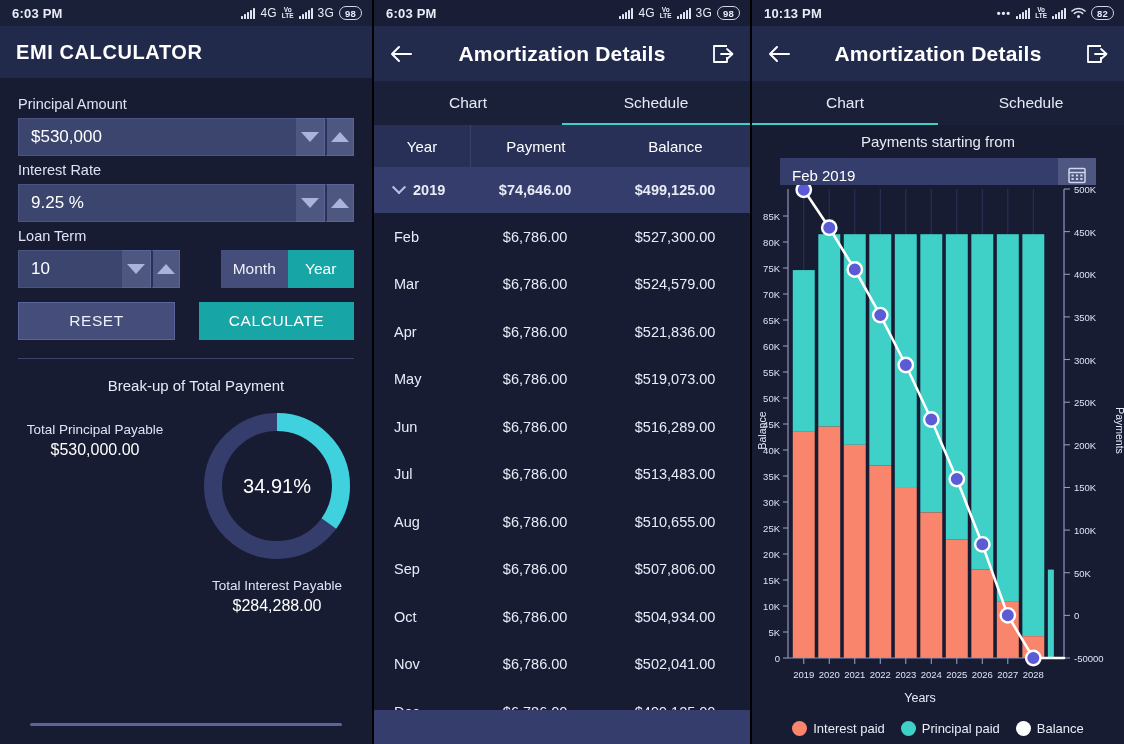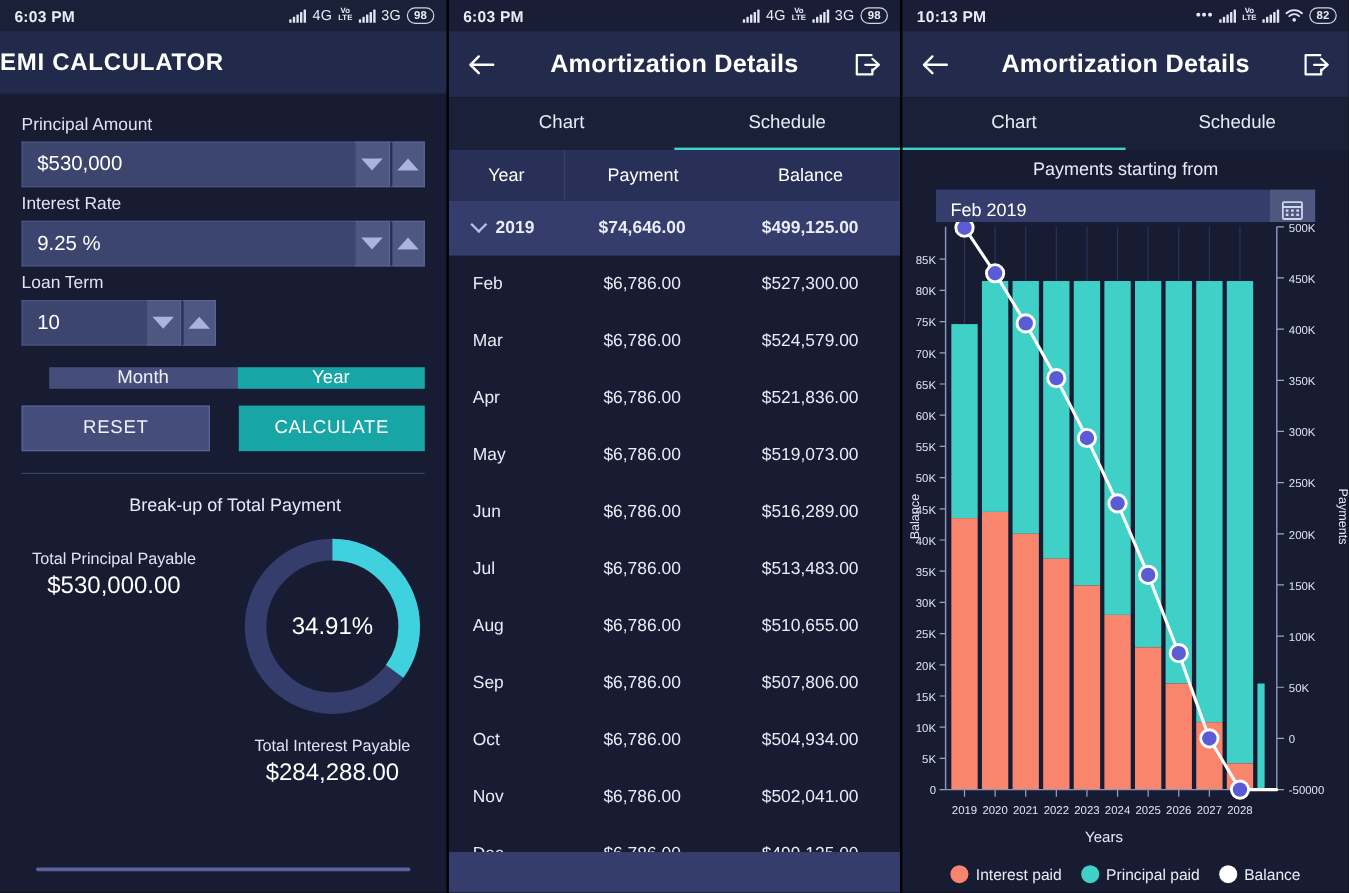--- a/index.html
+++ b/index.html
@@ -35,20 +35,21 @@
     border: 1.4px solid #cfd5ea; border-radius: 7px; padding: 0 5px;
     font-size: 9.5px; font-weight: 700; height: 14px; display:flex; align-items:center;
   }
   .dots { letter-spacing:1px; font-size:11px; }
   .wifi { width:15px; height:12px; position:relative; }
   .wifi svg { display:block; }
 
   
   .appbar1 {
     height: 52px; background: #222a4b; display:flex; align-items:center;
+    padding-left: 16px;
   }
   .appbar1 .title { color:#fff; font-size:20px; font-weight:700; letter-spacing:.6px; }
 
   .form { padding: 12px 18px 0 18px; }
   .flabel { color:#dfe3f4; font-size:14.5px; margin: 6px 0 6px 0; }
   .fieldrow { display:flex; align-items:stretch; }
   .field {
     background:#3c456e; height: 38px; flex:1; display:flex; align-items:center;
     padding: 0 12px; color:#ffffff; font-size:17px; border:1px solid #4b5480;
   }
@@ -56,21 +57,21 @@
   .spin {
     width: 29px; height: 38px; background:#4d5780; display:flex; align-items:center;
     justify-content:center; border:1px solid #5a649a; border-left:none;
   }
   .spin.dn { margin-left: 0; }
   .tri { width:0;height:0;border-left:9px solid transparent;border-right:9px solid transparent; }
   .tri.down { border-top:10px solid #aab2dd; }
   .tri.up { border-bottom:10px solid #aab2dd; }
   .spin + .spin { border-left: 2px solid #2a3154; }
 
-  .termrow { display:flex; gap:18px; margin-top:2px;flex-direction:column; }
+  .termrow { display:flex; gap:18px; margin-top:2px; }
   .termbox { width: 162px; display:flex; }
   .segwrap { flex:1; display:flex; height:38px;margin-left:23px; }
   .seg {
     flex:1; display:flex; align-items:center; justify-content:center;
     color:#eef0fa; font-size:15.5px; background:#454e7a;
   }
   .seg.active { background:#17a5a5; color:#ffffff; }
 
   .btnrow { display:flex; gap:24px; margin-top:14px; }
   .btn {
@@ -85,21 +86,21 @@
   .breakup-title { text-align:center; color:#e7eaf6; font-size:15px; margin-top:18px;padding-left:20px; }
   .donuts { display:flex; justify-content:center; gap:14px; margin-top:14px; }
   .donut-col { width:168px; text-align:center; }
   .donut { width:156px; height:156px; margin:0 auto; position:relative; }
   .donut svg { display:block; }
   .donut .pct {
     position:absolute; inset:0; display:flex; align-items:center; justify-content:center;
     color:#fff; font-size:20px;
   }
   .dlabel { color:#dfe3f4; font-size:13.5px; margin-top:14px; }
-  .dvalue { color:#ffffff; font-size:20px; margin-top:4px; }
+  .dvalue { color:#ffffff; font-size:16px; margin-top:4px; }
   .bottomline { position:absolute; left:30px; right:30px; bottom:18px; height:3px; background:#5a6499; border-radius:2px; }
 
   
   .appbar2 {
     height: 55px; background: #232b4d; display:flex; align-items:center;
     padding: 0 14px; position:relative;
   }
   .backarrow { width:26px; height:26px; display:flex; align-items:center; justify-content:center; }
   .appbar2 .title {
     color:#ffffff; font-size:21px; font-weight:700; flex:1; text-align:center;

